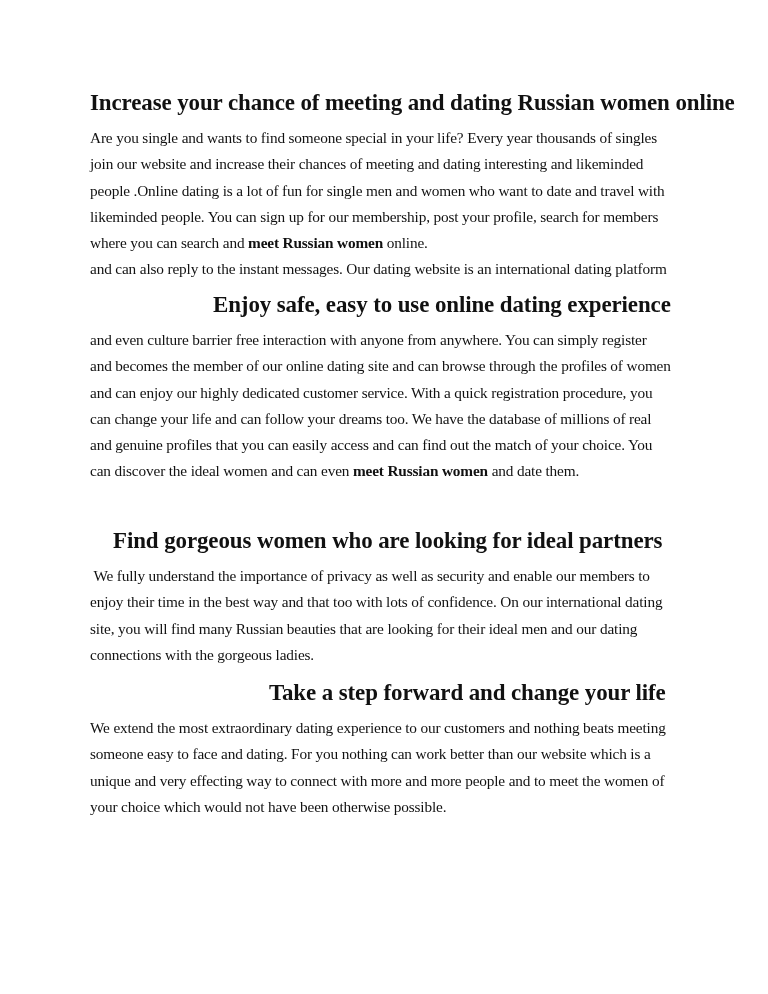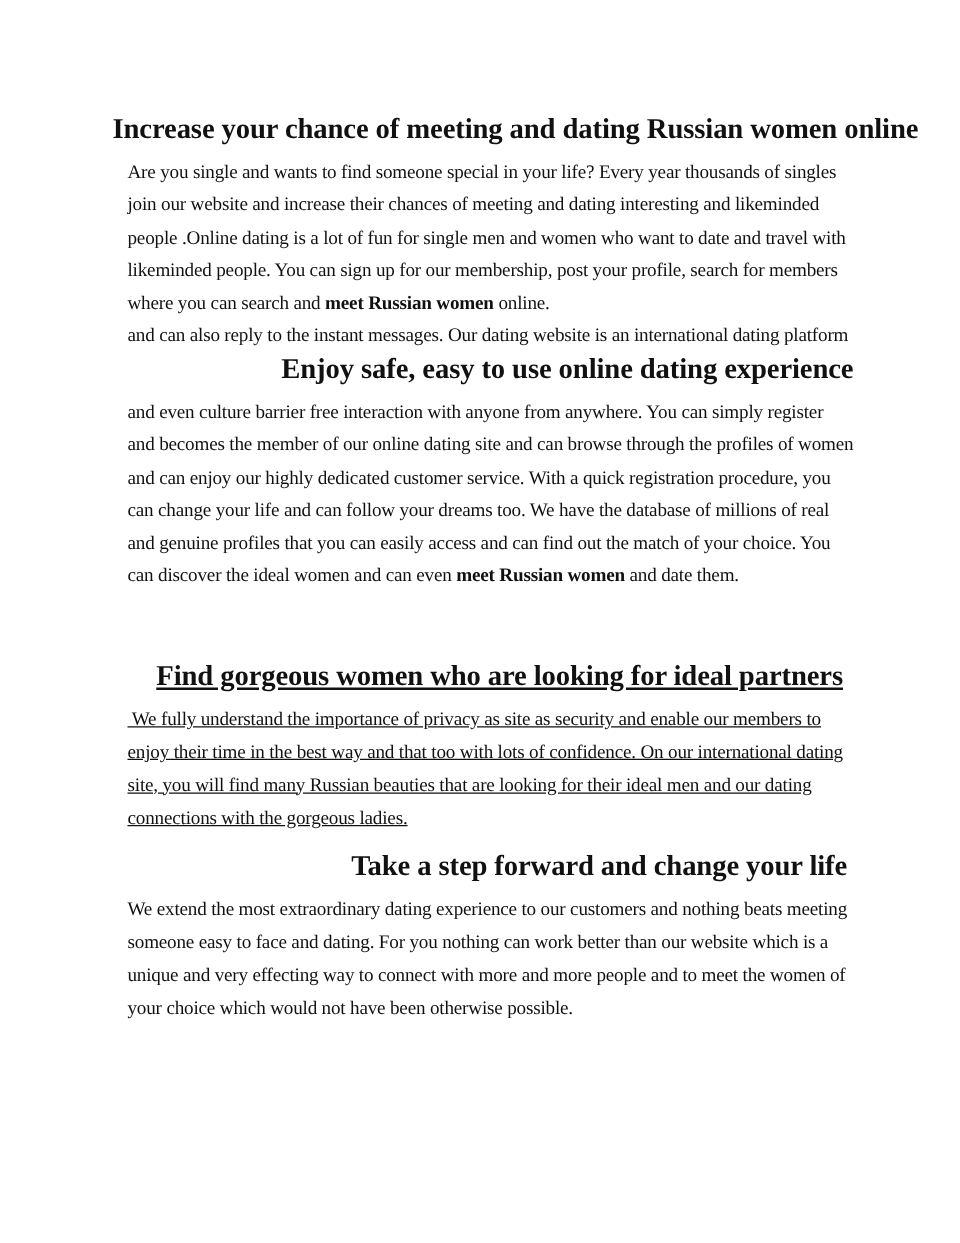--- a/index.html
+++ b/index.html
@@ -42,24 +42,24 @@
     .em {
       font-weight: bold;
     }
     .link {
       font-weight: bold;
       color: #1f2a7a;
       text-decoration: underline;
       cursor: pointer;
     }
     #s1 { position: absolute; top: 0; }
-    #s2 { position: absolute; top: 192px; font-family: Liberation Serif, serif; }
-    #s3 { position: absolute; top: 438px; text-decoration: underline; }
+    #s2 { position: absolute; top: 202px; font-family: Liberation Serif, serif; }
+    #s3 { position: absolute; top: 438px; }
     #s4 { position: absolute; top: 590px; }
-    .sec-body { margin-top: 9px; margin-left: 12px; }
+    .sec-body { margin-top: 9px; }
   </style>
 </head>
 <body>
 
 <div class="page">
 
   <div id="s1" class="section">
     <h2 class="section-heading">Increase your chance of meeting and dating Russian women online</h2>
     <p class="paragraph sec-body">
       <span class="line">Are you single and wants to find someone special in your life? Every year thousands of singles</span>
@@ -79,21 +79,21 @@
       <span class="line">and can enjoy our highly dedicated customer service. With a quick registration procedure, you</span>
       <span class="line">can change your life and can follow your dreams too. We have the database of millions of real</span>
       <span class="line">and genuine profiles that you can easily access and can find out the match of your choice. You</span>
       <span class="line"><span style="white-space: pre;">can discover the ideal women and can even </span><span class="em" style="white-space: pre;">meet Russian women</span><span style="white-space: pre;"> and date them.</span></span>
     </p>
   </div>
 
   <div id="s3" class="section">
     <h2 class="section-heading">Find gorgeous women who are looking for ideal  partners</h2>
     <p class="paragraph sec-body">
-      <span class="line" style="white-space: pre;"> We fully understand the importance of privacy as site as security and enable our members to</span>
+      <span class="line" style="white-space: pre;"> We fully understand the importance of privacy as well as security and enable our members to</span>
       <span class="line">enjoy their time in the best way and that too with lots of confidence. On our international dating</span>
       <span class="line">site, you will find many Russian beauties that are looking for their ideal men and our dating</span>
       <span class="line">connections with the gorgeous ladies.</span>
     </p>
   </div>
 
   <div id="s4" class="section">
     <h2 class="section-heading">Take a step forward and change your life</h2>
     <p class="paragraph sec-body">
       <span class="line">We extend the most extraordinary dating experience to our customers and nothing beats meeting</span>

